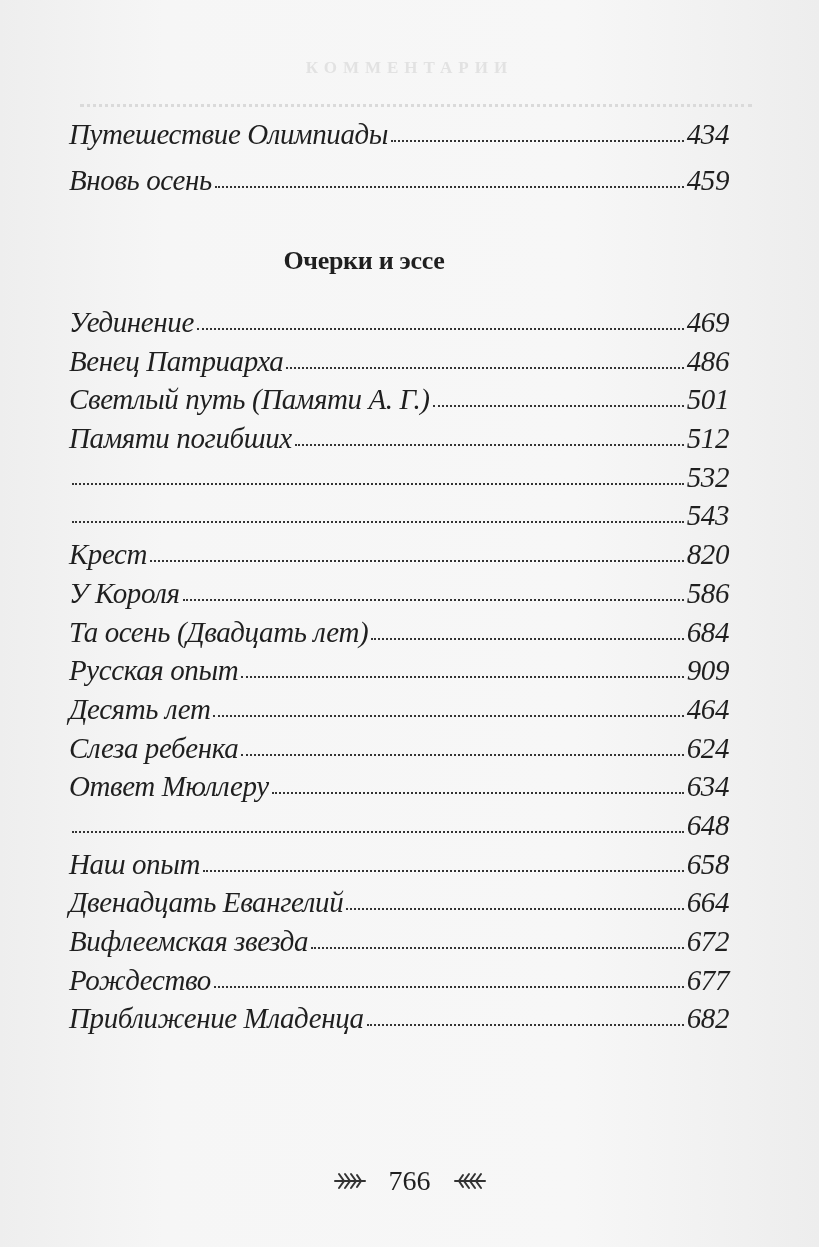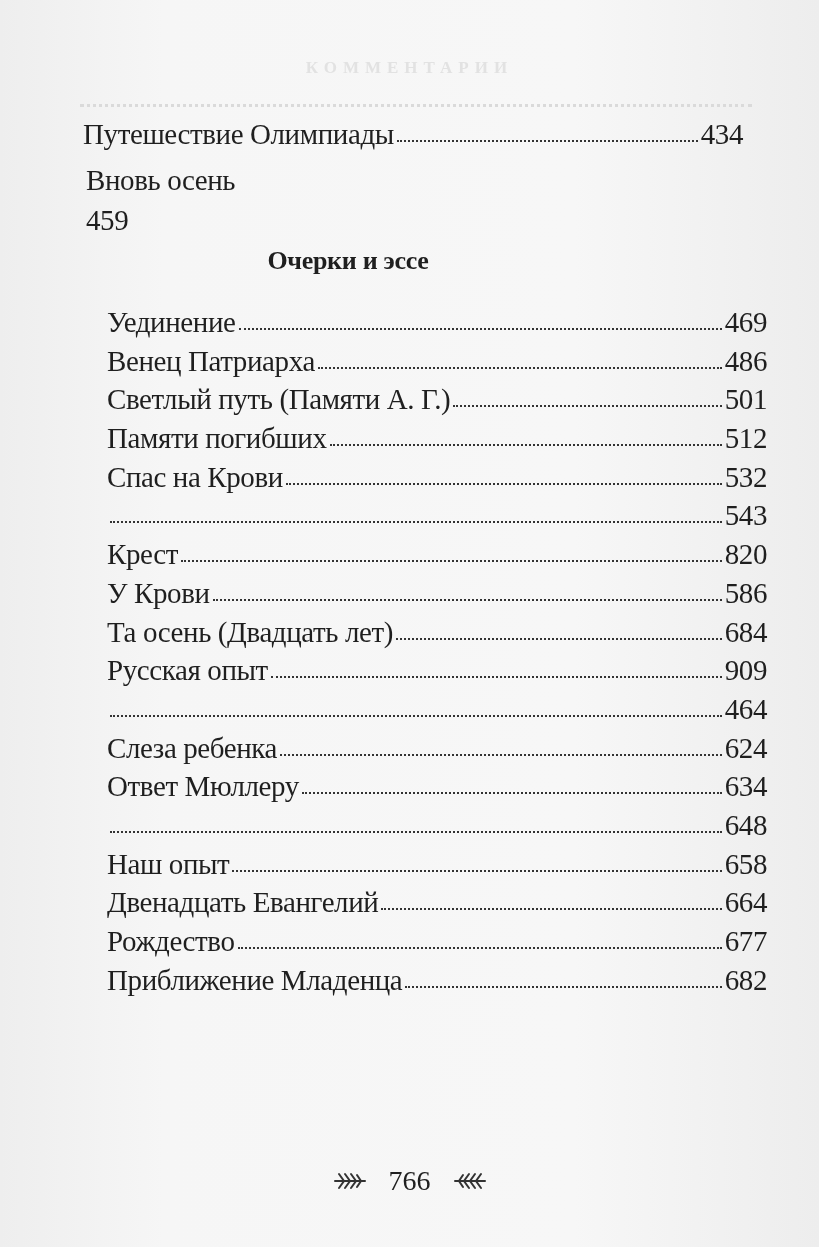--- a/index.html
+++ b/index.html
@@ -13,36 +13,36 @@
     }
     .ghost-header {
       position: absolute; top: 58px; left: 0; width: 819px; text-align: center;
       font-size: 17px; letter-spacing: 6px; font-weight: bold; color: #e2e2e2;
     }
     .ghost-rule {
       position: absolute; top: 104px; left: 80px; width: 672px; height: 4px;
       border-top: 3px dotted #dadada;
     }
     .toc {
-      position: absolute; left: 83px; width: 660px;
+      position: absolute; left: 69px; width: 660px; font-style: italic;
     }
     .entry {
       display: flex; align-items: baseline;
       height: 38.7px; font-size: 29px; line-height: 38.7px;
       letter-spacing: -0.4px;
     }
     .entry .title { white-space: nowrap; }
     .entry .dots {
       flex: 1; margin: 0 3px; overflow: hidden; white-space: nowrap;
       border-bottom: 2.5px dotted #333; height: 0; align-self: baseline;
       position: relative; top: -2px;
     }
     .entry .page { white-space: nowrap; }
     .section-title {
-      position: absolute; top: 246px; left: 0; width: 696px; text-align: center;
+      position: absolute; top: 246px; left: 16px; width: 696px; text-align: center;
       font-size: 26px; font-weight: bold; letter-spacing: -0.3px;
     }
     .footer {
       position: absolute; top: 1165px; left: 0; width: 819px;
       display: flex; justify-content: center; align-items: center; gap: 22px;
       font-size: 28px;
     }
     .orn { width: 34px; height: 22px; }
   </style>
 </head>
@@ -50,30 +50,30 @@
 
 <div class="ghost-header">КОММЕНТАРИИ</div>
 <div class="ghost-rule"></div>
 
 <div class="toc" style="top:115px;">
   <div class="entry">
     <span class="title">Путешествие Олимпиады</span>
     <span class="dots"></span>
     <span class="page">434</span>
   </div>
-  <div class="entry" style="margin-top:7px;flex-direction:column;">
+  <div class="entry" style="margin-top:7px;">
     <span class="title">Вновь осень</span>
     <span class="dots"></span>
     <span class="page">459</span>
   </div>
 </div>
 
 <div class="section-title">Очерки и эссе</div>
 
-<div class="toc" id="section-list" style="top:303px;margin-left:24px;">
+<div class="toc" id="section-list" style="top:303px;">
     <div class="entry">
       <span class="title">Уединение</span>
       <span class="dots"></span>
       <span class="page">469</span>
     </div>
     <div class="entry">
       <span class="title">Венец Патриарха</span>
       <span class="dots"></span>
       <span class="page">486</span>
     </div>
@@ -81,49 +81,49 @@
       <span class="title">Светлый путь (Памяти А. Г.)</span>
       <span class="dots"></span>
       <span class="page">501</span>
     </div>
     <div class="entry">
       <span class="title">Памяти погибших</span>
       <span class="dots"></span>
       <span class="page">512</span>
     </div>
     <div class="entry">
-      <span class="title">Спас на Крови</span>
       <span class="dots"></span>
       <span class="page">532</span>
     </div>
     <div class="entry">
       <span class="dots"></span>
       <span class="page">543</span>
     </div>
     <div class="entry">
       <span class="title">Крест</span>
       <span class="dots"></span>
       <span class="page">820</span>
     </div>
     <div class="entry">
-      <span class="title">У Крови</span>
+      <span class="title">У Короля</span>
       <span class="dots"></span>
       <span class="page">586</span>
     </div>
     <div class="entry">
       <span class="title">Та осень (Двадцать лет)</span>
       <span class="dots"></span>
       <span class="page">684</span>
     </div>
     <div class="entry">
       <span class="title">Русская опыт</span>
       <span class="dots"></span>
       <span class="page">909</span>
     </div>
     <div class="entry">
+      <span class="title">Десять лет</span>
       <span class="dots"></span>
       <span class="page">464</span>
     </div>
     <div class="entry">
       <span class="title">Слеза ребенка</span>
       <span class="dots"></span>
       <span class="page">624</span>
     </div>
     <div class="entry">
       <span class="title">Ответ Мюллеру</span>
@@ -136,20 +136,25 @@
     </div>
     <div class="entry">
       <span class="title">Наш опыт</span>
       <span class="dots"></span>
       <span class="page">658</span>
     </div>
     <div class="entry">
       <span class="title">Двенадцать Евангелий</span>
       <span class="dots"></span>
       <span class="page">664</span>
+    </div>
+    <div class="entry">
+      <span class="title">Вифлеемская звезда</span>
+      <span class="dots"></span>
+      <span class="page">672</span>
     </div>
     <div class="entry">
       <span class="title">Рождество</span>
       <span class="dots"></span>
       <span class="page">677</span>
     </div>
     <div class="entry">
       <span class="title">Приближение Младенца</span>
       <span class="dots"></span>
       <span class="page">682</span>

